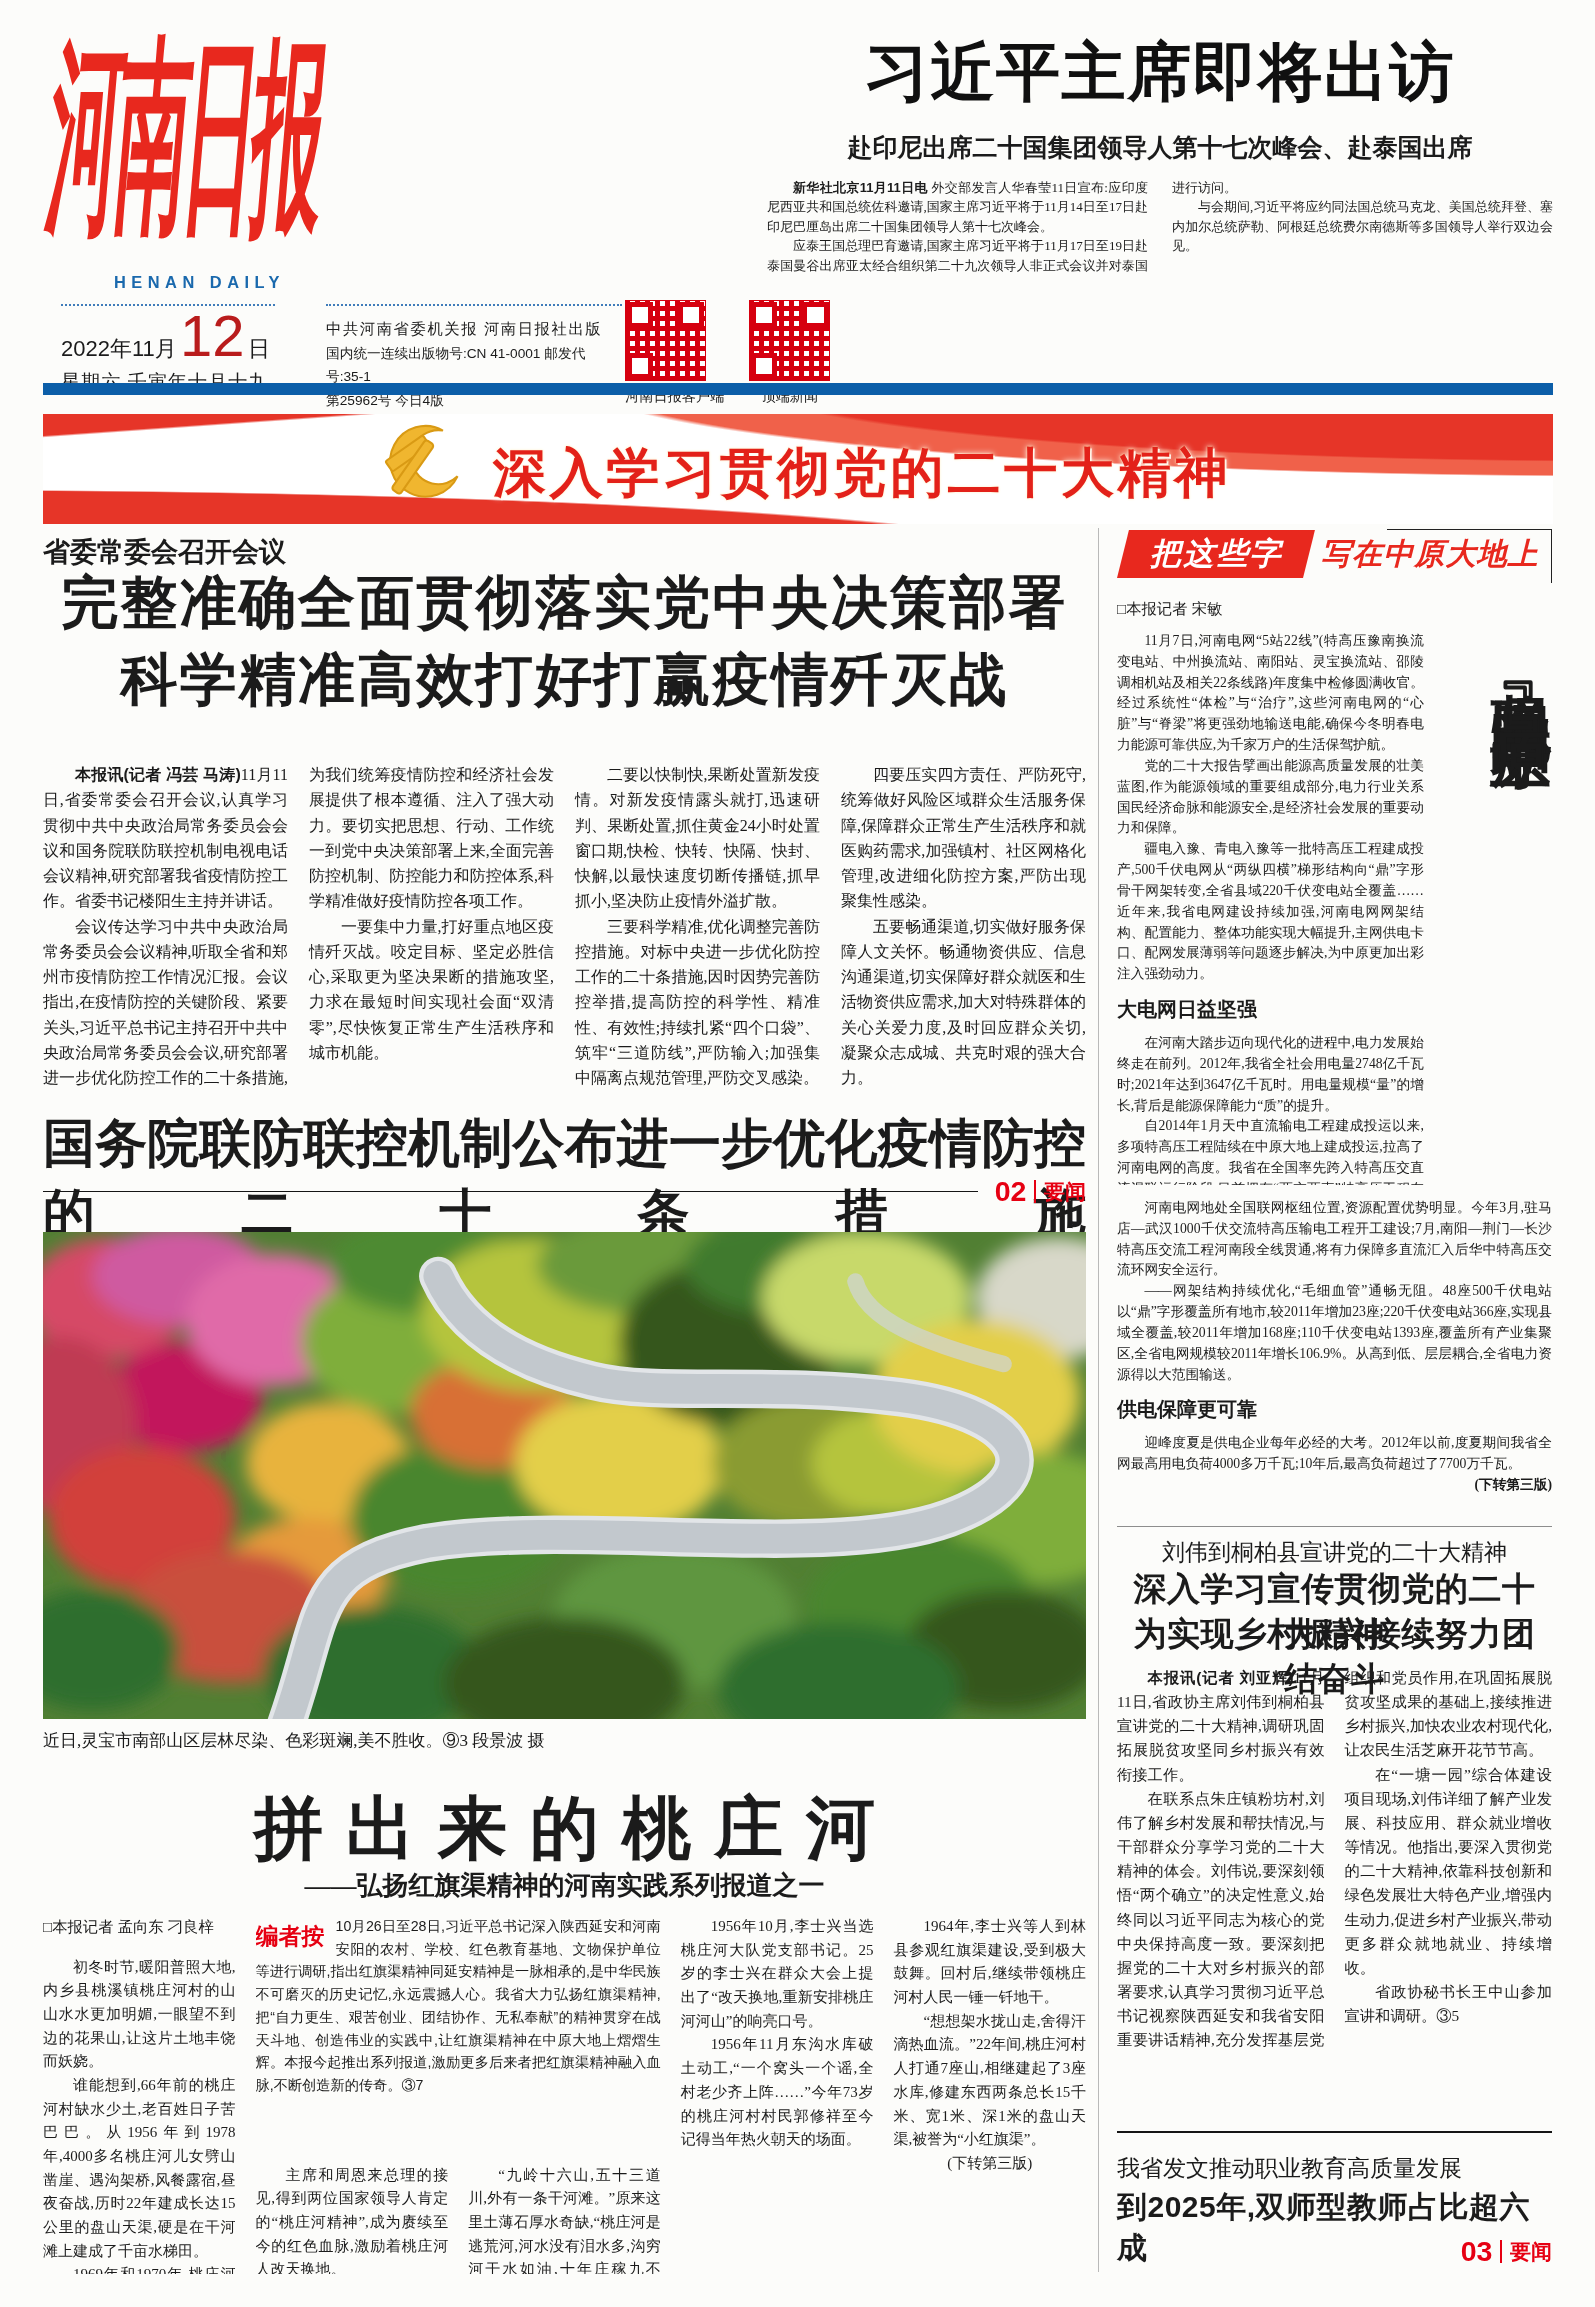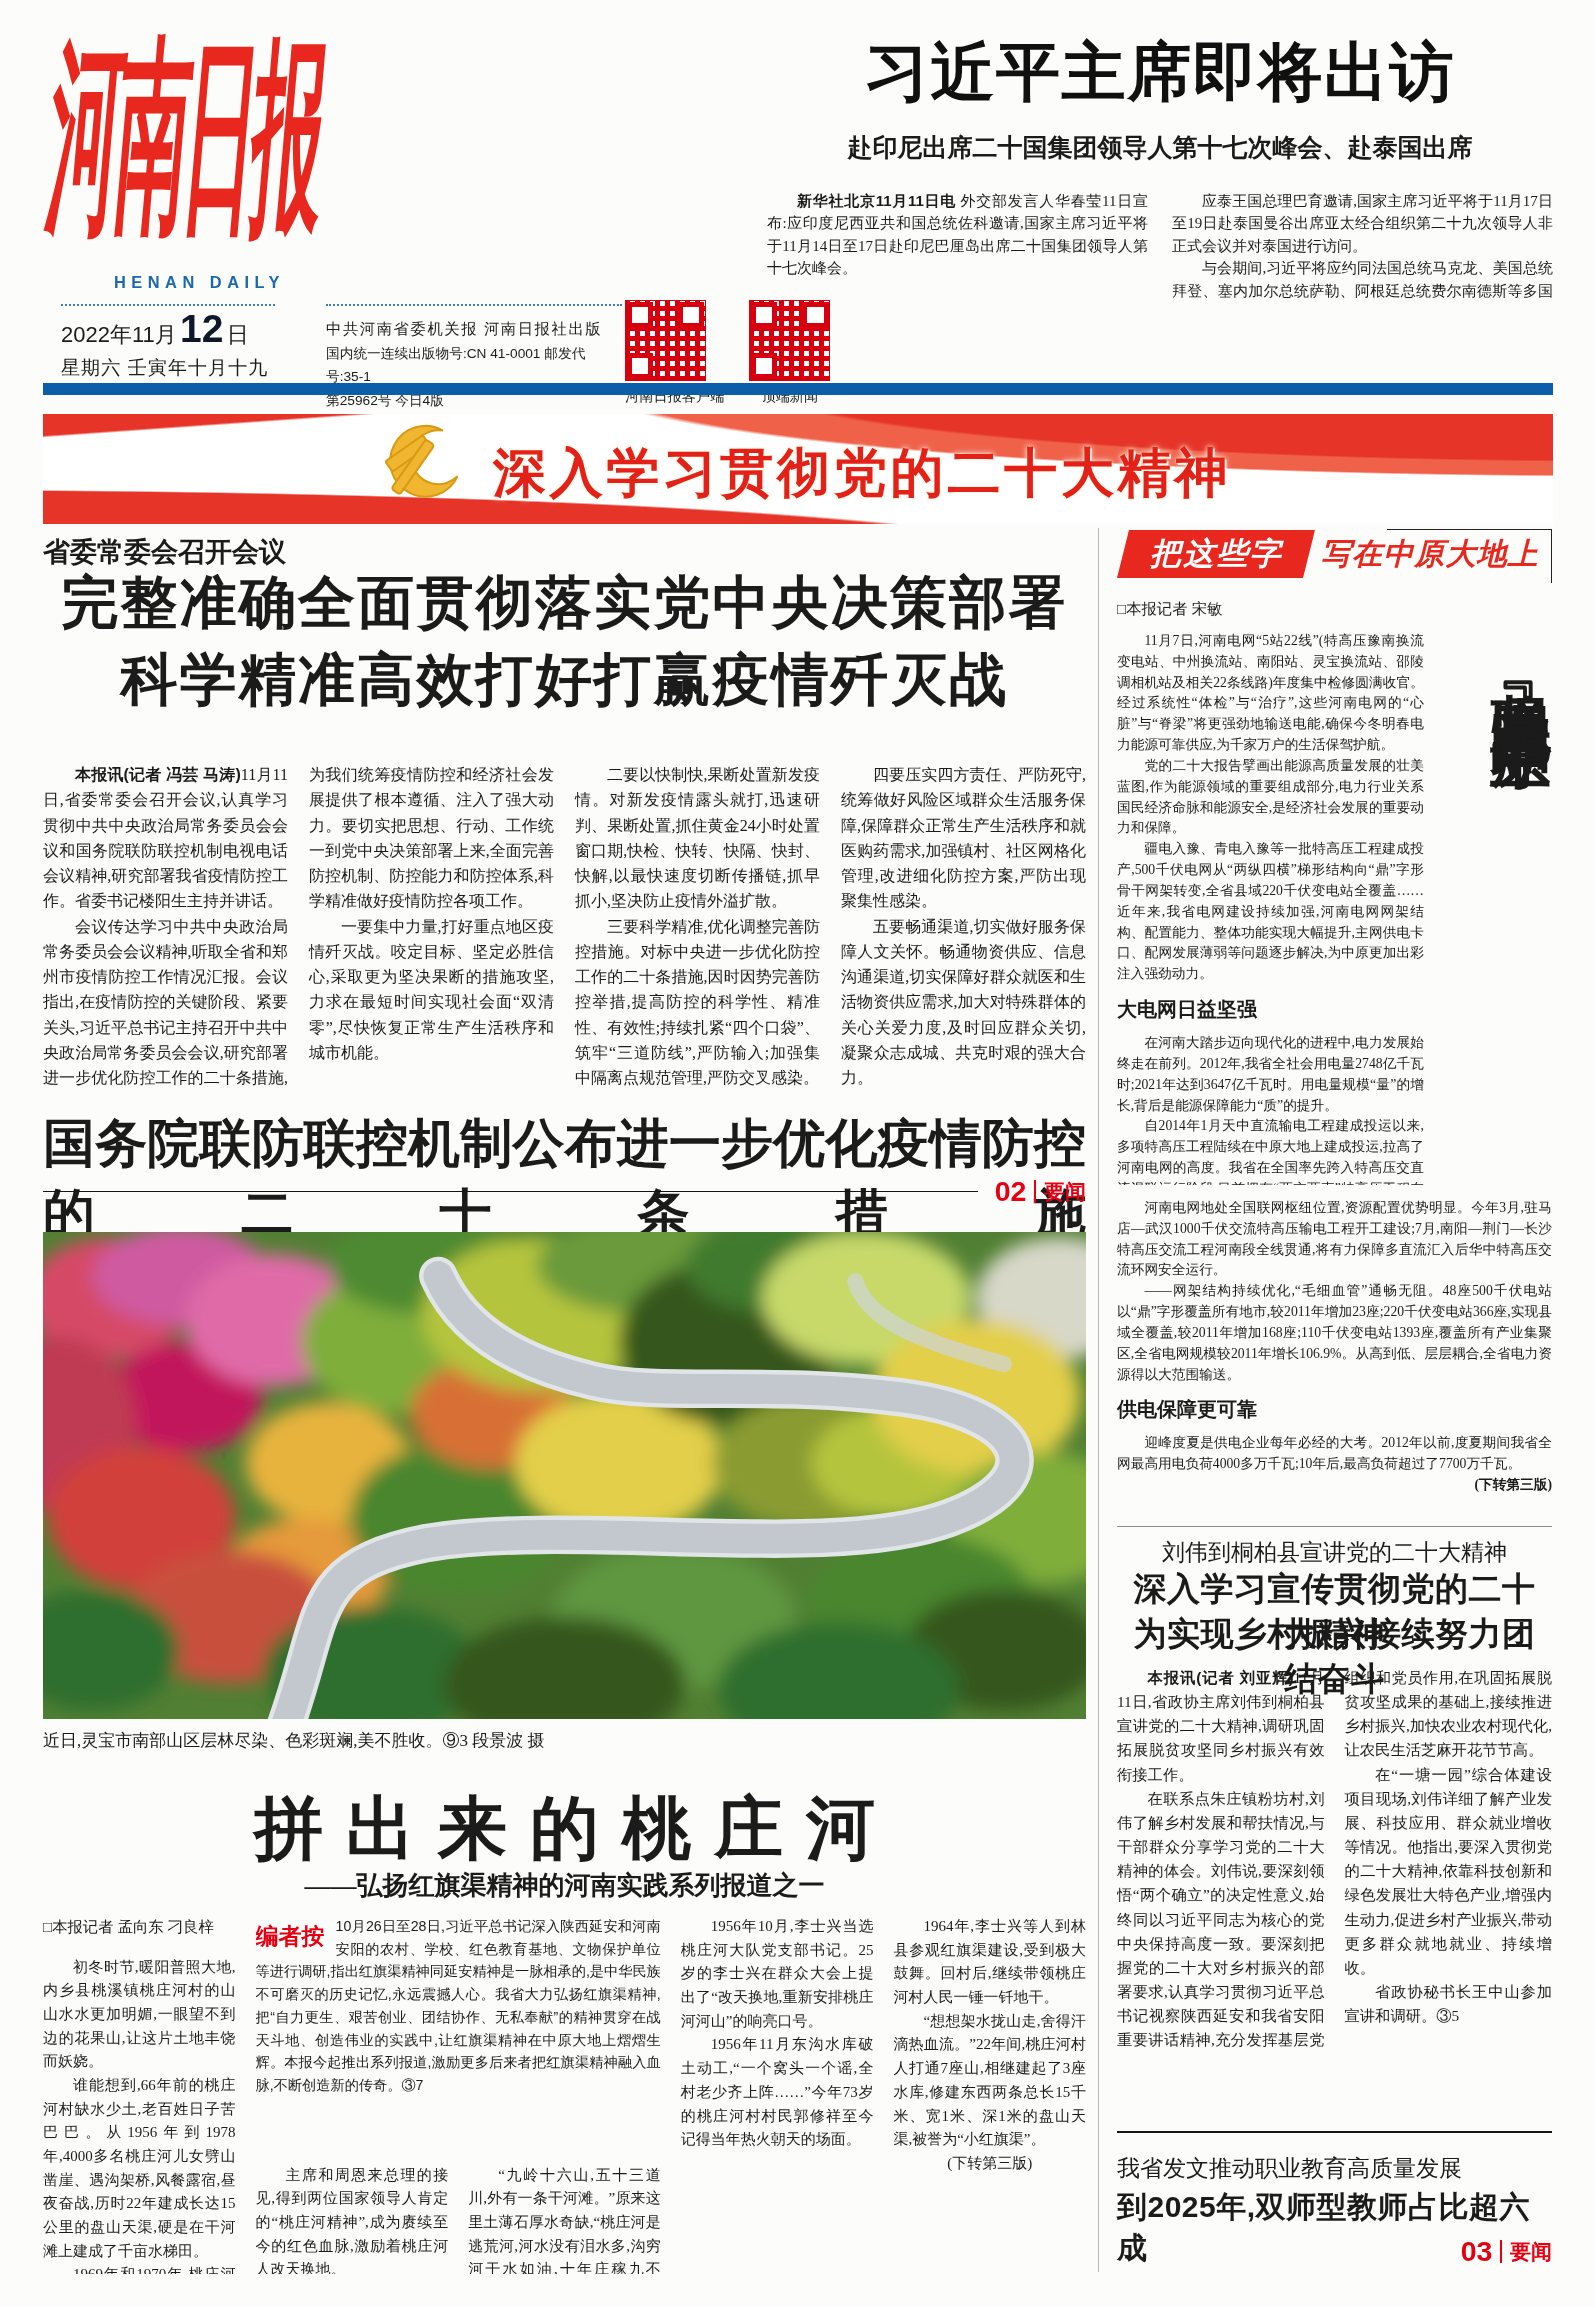--- a/index.html
+++ b/index.html
@@ -9,39 +9,39 @@
   .sans{font-family:"Liberation Sans",sans-serif}
   p{margin:0;text-indent:2em}
   .b{font-family:"Liberation Sans",sans-serif;font-weight:700}
 
   
   .logo{left:44px;top:35px;width:274px;font-size:72px;font-weight:bold;font-style:italic;
         color:#e8281e;letter-spacing:-4.4px;line-height:1;transform:scaleY(2.9);transform-origin:top left;white-space:nowrap}
   .logo-en{left:114px;top:273px;font-size:16.4px;font-weight:600;color:#1a69ad;letter-spacing:5.5px}
   .date-block{left:61px;top:304px;width:214px;border-top:2.7px dotted #3f7cba;padding-top:6.6px}
   .date-l1{display:flex;align-items:baseline;font-size:22px}
-  .date-day{font-size:39px;color:#0f172a;line-height:.8;margin:0 3.3px;font-weight:700}
+  .date-day{font-size:58px;color:#b91c1c;line-height:.8;margin:0 3.3px;font-weight:400}
   .date-l2{font-size:19px;margin-top:5.5px;letter-spacing:1.1px}
   .pub-block{left:326px;top:304px;width:296px;border-top:2.7px dotted #3f7cba;padding-top:10px;line-height:1.7}
   .pub-l1{font-size:15.3px;letter-spacing:1.6px}
   .pub-l2,.pub-l3{font-size:13.7px}
   .qr-group{left:625px;top:300px;display:flex;gap:25px}
   .qr{position:relative;width:81px;height:81px;
       background-image:repeating-linear-gradient(0deg,#d6000f 0 5px,rgba(0,0,0,0) 5px 10px),
                        repeating-linear-gradient(90deg,#d6000f 0 5px,#fff 5px 10px)}
   .fp{position:absolute;width:16.4px;height:16.4px;background:#fff;border:5px solid #d6000f}
   .fp.tl{top:1.6px;left:1.6px}.fp.tr{top:1.6px;right:1.6px}.fp.bl{bottom:1.6px;left:1.6px}
   .qr-label{font-size:14.2px;text-align:center;margin-top:5.5px}
 
   
   .ts{left:767px;top:28.5px;width:786px}
   .ts-head{text-align:center;font-weight:900;font-size:64px;letter-spacing:1.6px;color:#101010;
            font-family:"Liberation Sans",sans-serif}
   .ts-deck{margin-top:14.2px;text-align:center;font-weight:700;font-size:25px;line-height:1.45}
-  .ts-body{margin-top:24px;column-count:2;column-gap:24px;font-size:15px;line-height:1.5;
+  .ts-body{margin-top:12px;column-count:2;column-gap:24px;font-size:13px;line-height:1.5;
            text-align:justify;height:134px;overflow:hidden}
 
   .bluebar{left:43px;top:383px;width:1510px;height:12px;background:#0c5ea8}
 
   
   .banner{left:43px;top:414px;width:1510px;height:110px;overflow:hidden;
      background:
        radial-gradient(ellipse 120% 150% at 105% -30%, #e63528 0 48%, #f0614a 49% 57%, rgba(240,97,74,0) 58%),
        radial-gradient(ellipse 150% 130% at -8% 135%, #e63528 0 50%, rgba(230,53,40,0) 51%),
        linear-gradient(176deg, #e63528 0 10%, rgba(230,53,40,0) 11%),#fff}

